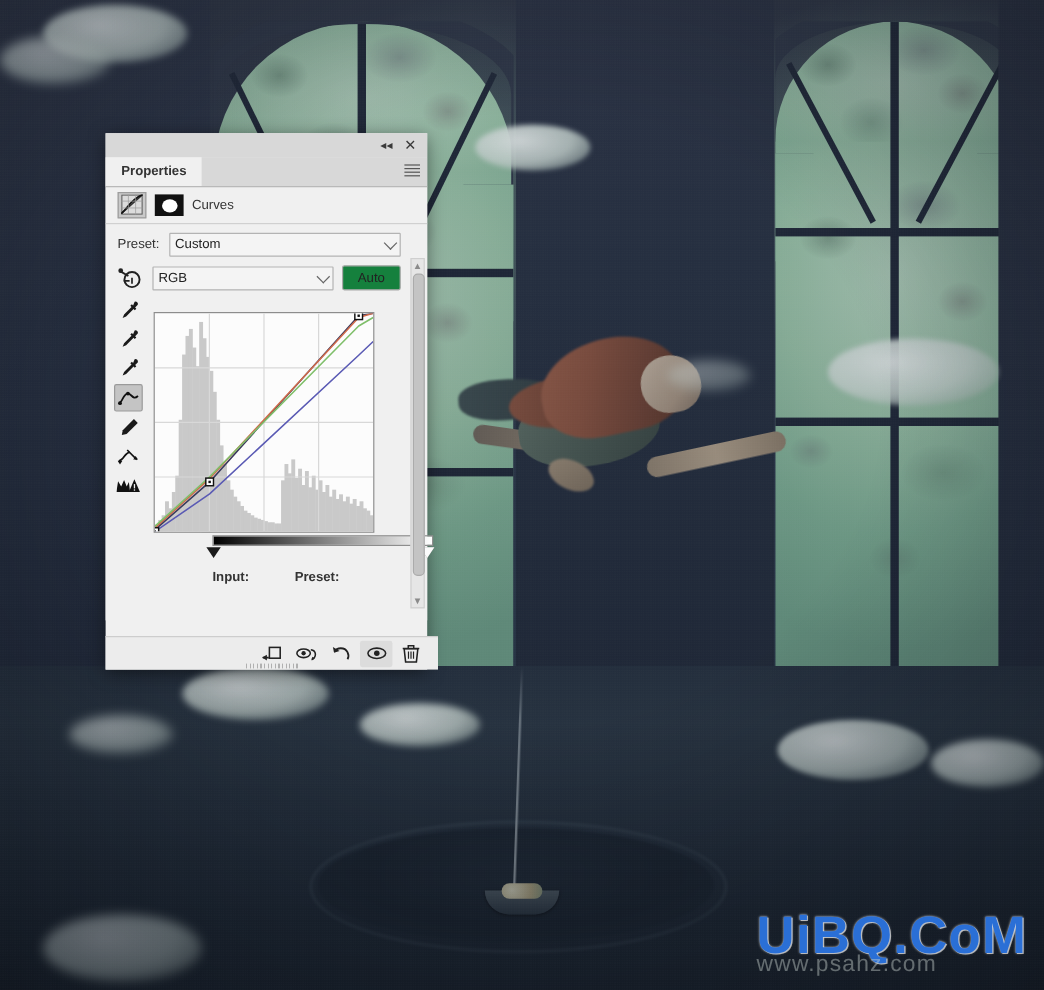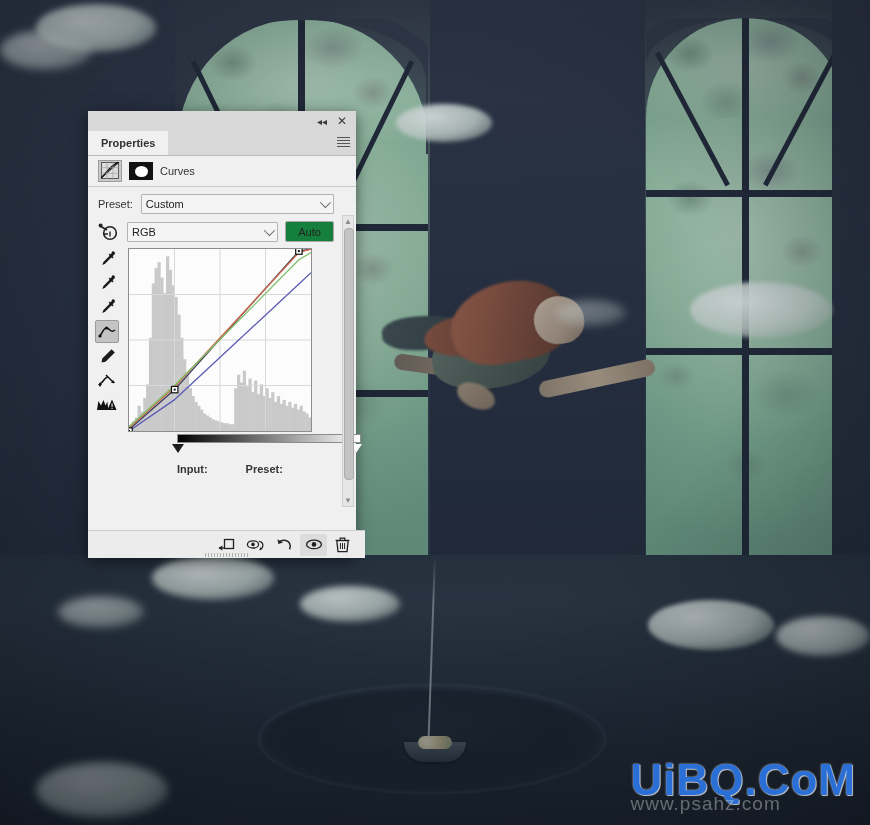--- a/index.html
+++ b/index.html
@@ -151,21 +151,21 @@
   .chan-row{display:flex;align-items:center;gap:7px;padding:2px 22px 6px 8px;}
   .chan-icon{width:24px;height:20px;display:flex;align-items:center;justify-content:center;cursor:pointer;}
   .auto-btn{width:47px;height:19px;background:#15803d;border:1px solid #a8a8a8;border-radius:2px;
      display:flex;align-items:center;justify-content:center;font-size:11px;color:#222;cursor:pointer;}
 
   .curve-area{position:relative;padding-left:8px;}
   .tools{position:absolute;left:6px;top:0;width:26px;display:flex;flex-direction:column;align-items:center;gap:3px;}
   .tool{width:22px;height:21px;display:flex;align-items:center;justify-content:center;cursor:pointer;border-radius:2px;}
   .tool.active{background:#c4c4c4;border:1px solid #9a9a9a;}
 
-  .graph-wrap{position:absolute;left:40px;top:0;width:188px;font-weight:bold;}
+  .graph-wrap{position:absolute;left:40px;top:12px;width:188px;font-weight:bold;}
   .graph{position:relative;width:184px;height:184px;background:#fcfcfc;border:1px solid #8d8d8d;
      box-sizing:border-box;overflow:hidden;cursor:crosshair;}
   .gradbar-v{position:absolute;left:40px;top:0;width:9px;height:184px;
      background:linear-gradient(0deg,#ffffff,#000000);border:1px solid #8d8d8d;box-sizing:border-box;}
   .gradbar-h{position:absolute;left:49px;top:186px;width:184px;height:9px;
      background:linear-gradient(90deg,#000000,#ffffff);border:1px solid #8d8d8d;box-sizing:border-box;}
   .slider-tri{position:absolute;top:196px;width:0;height:0;border-left:6px solid transparent;
      border-right:6px solid transparent;cursor:pointer;}
   .tri-black{left:44px;border-top:9px solid #1b1b1b;}
   .tri-white{left:222px;border-top:9px solid transparent;}

